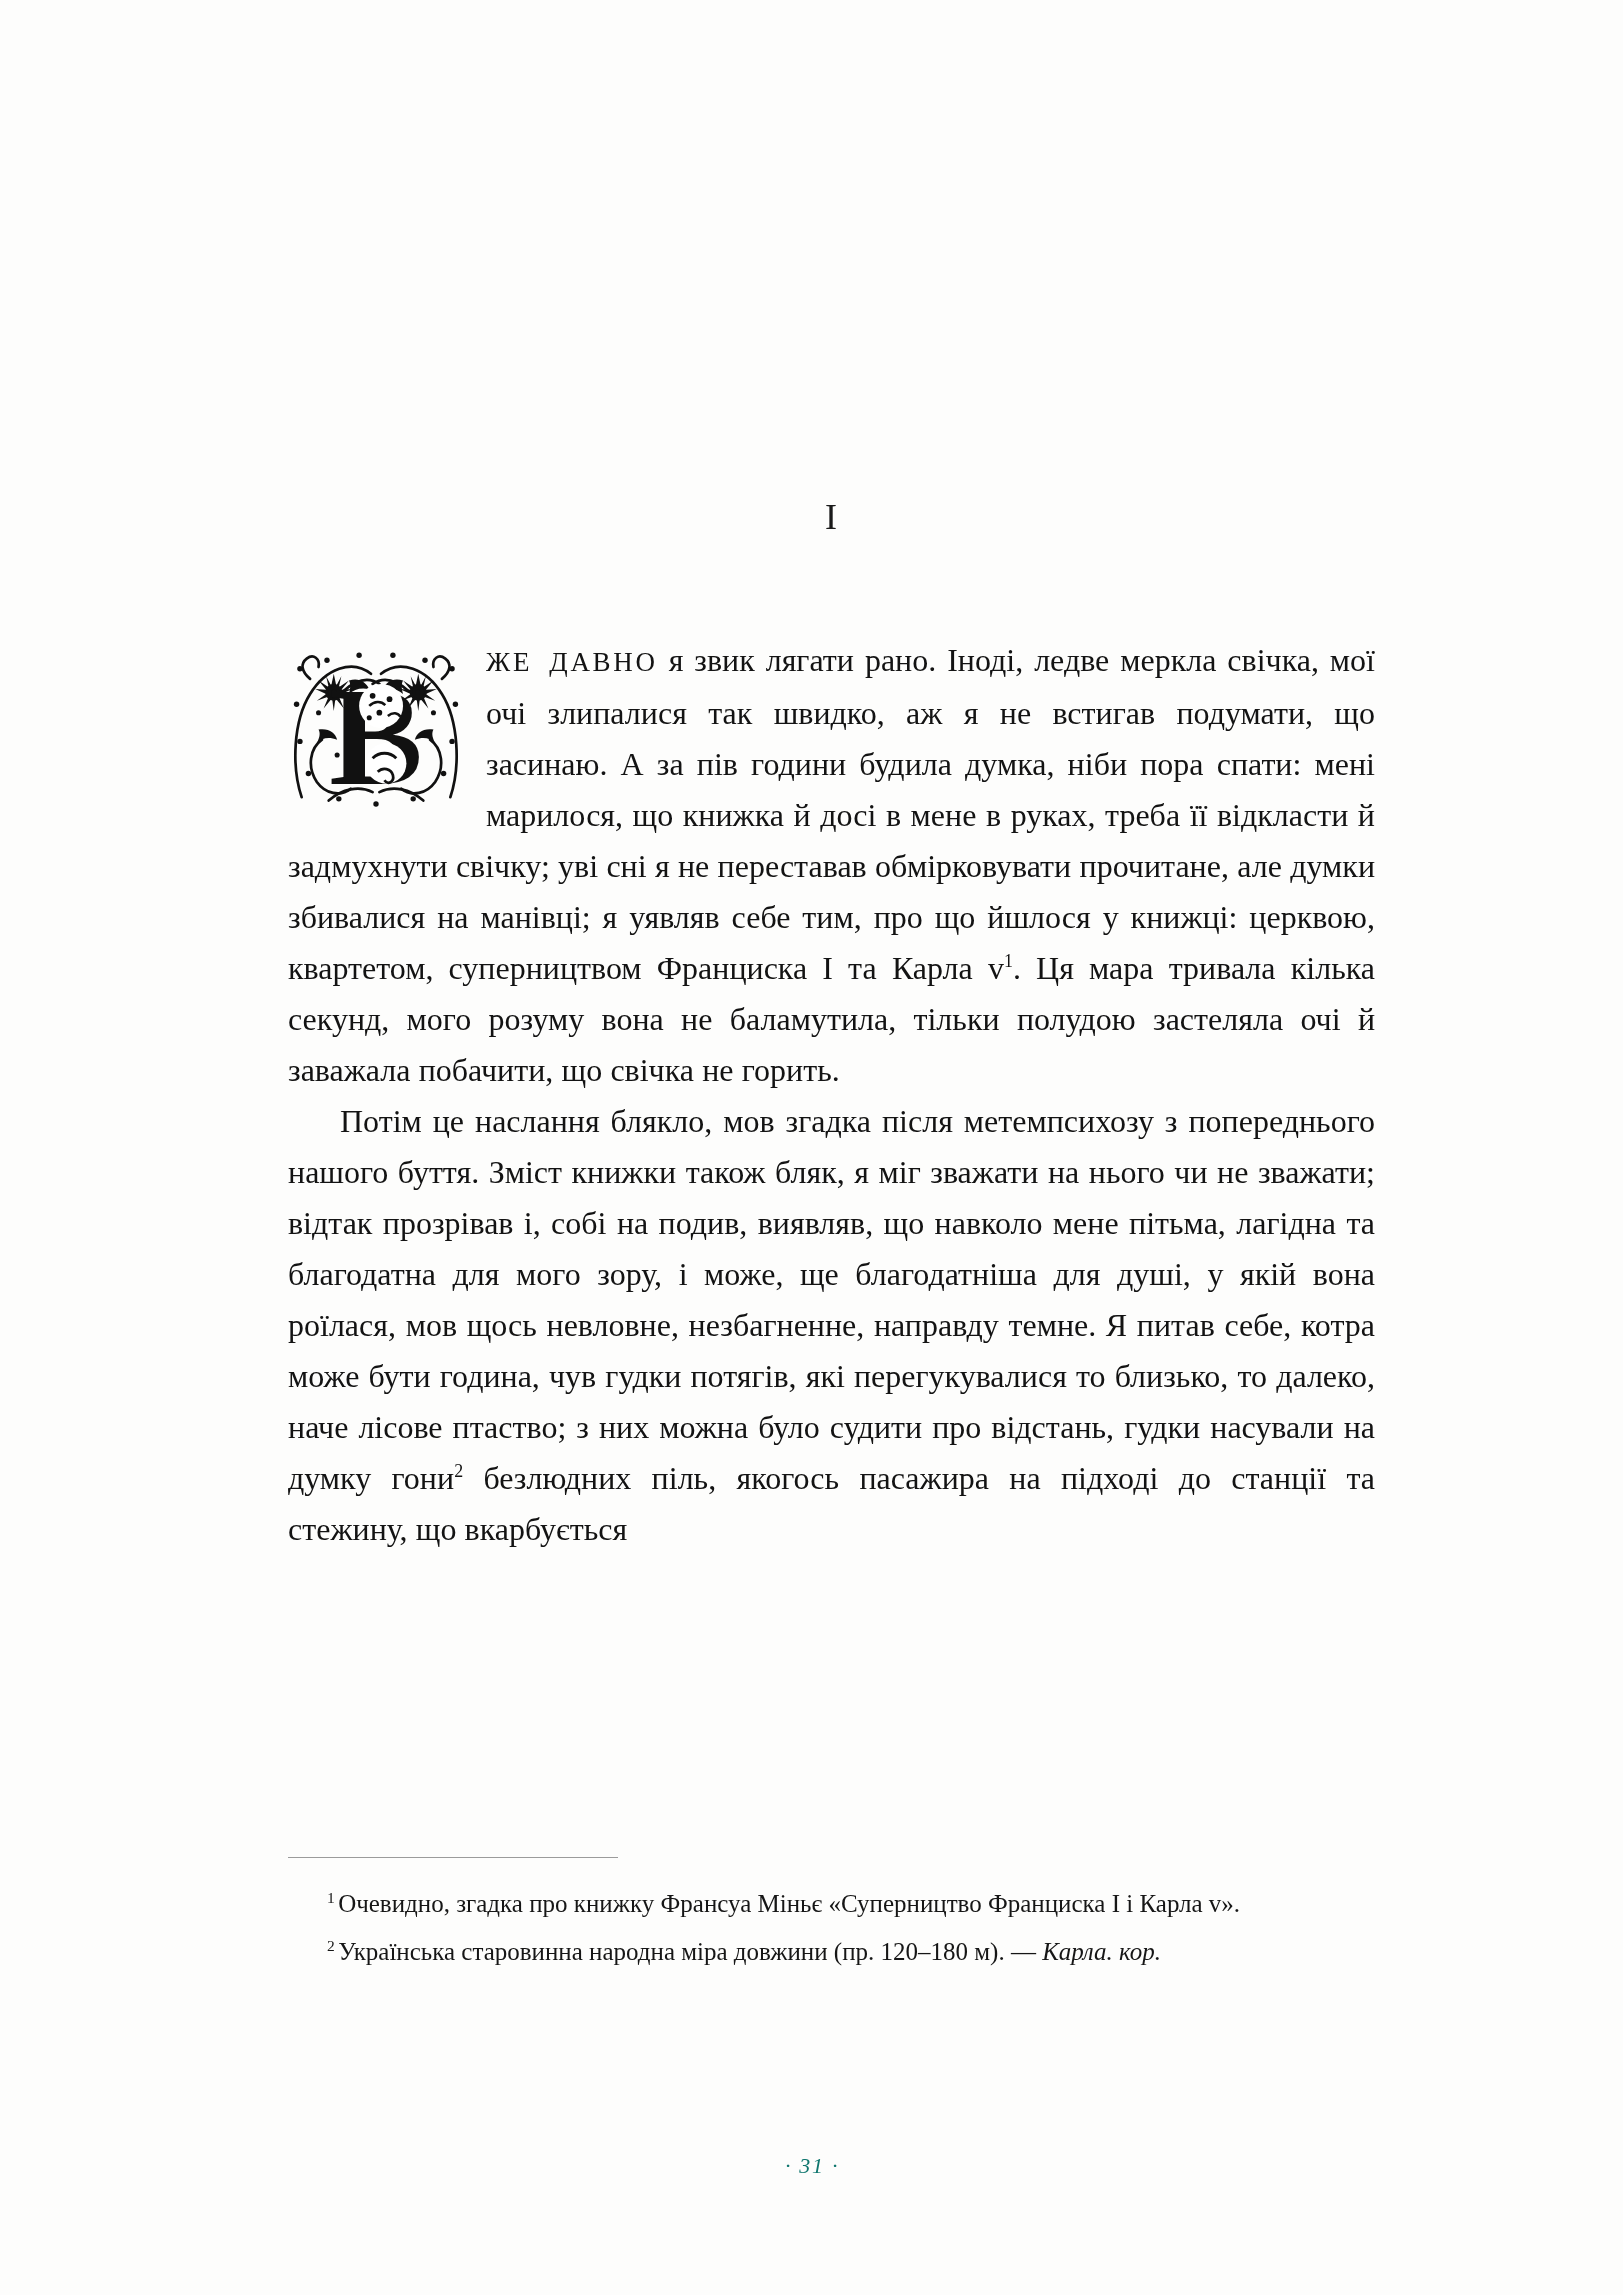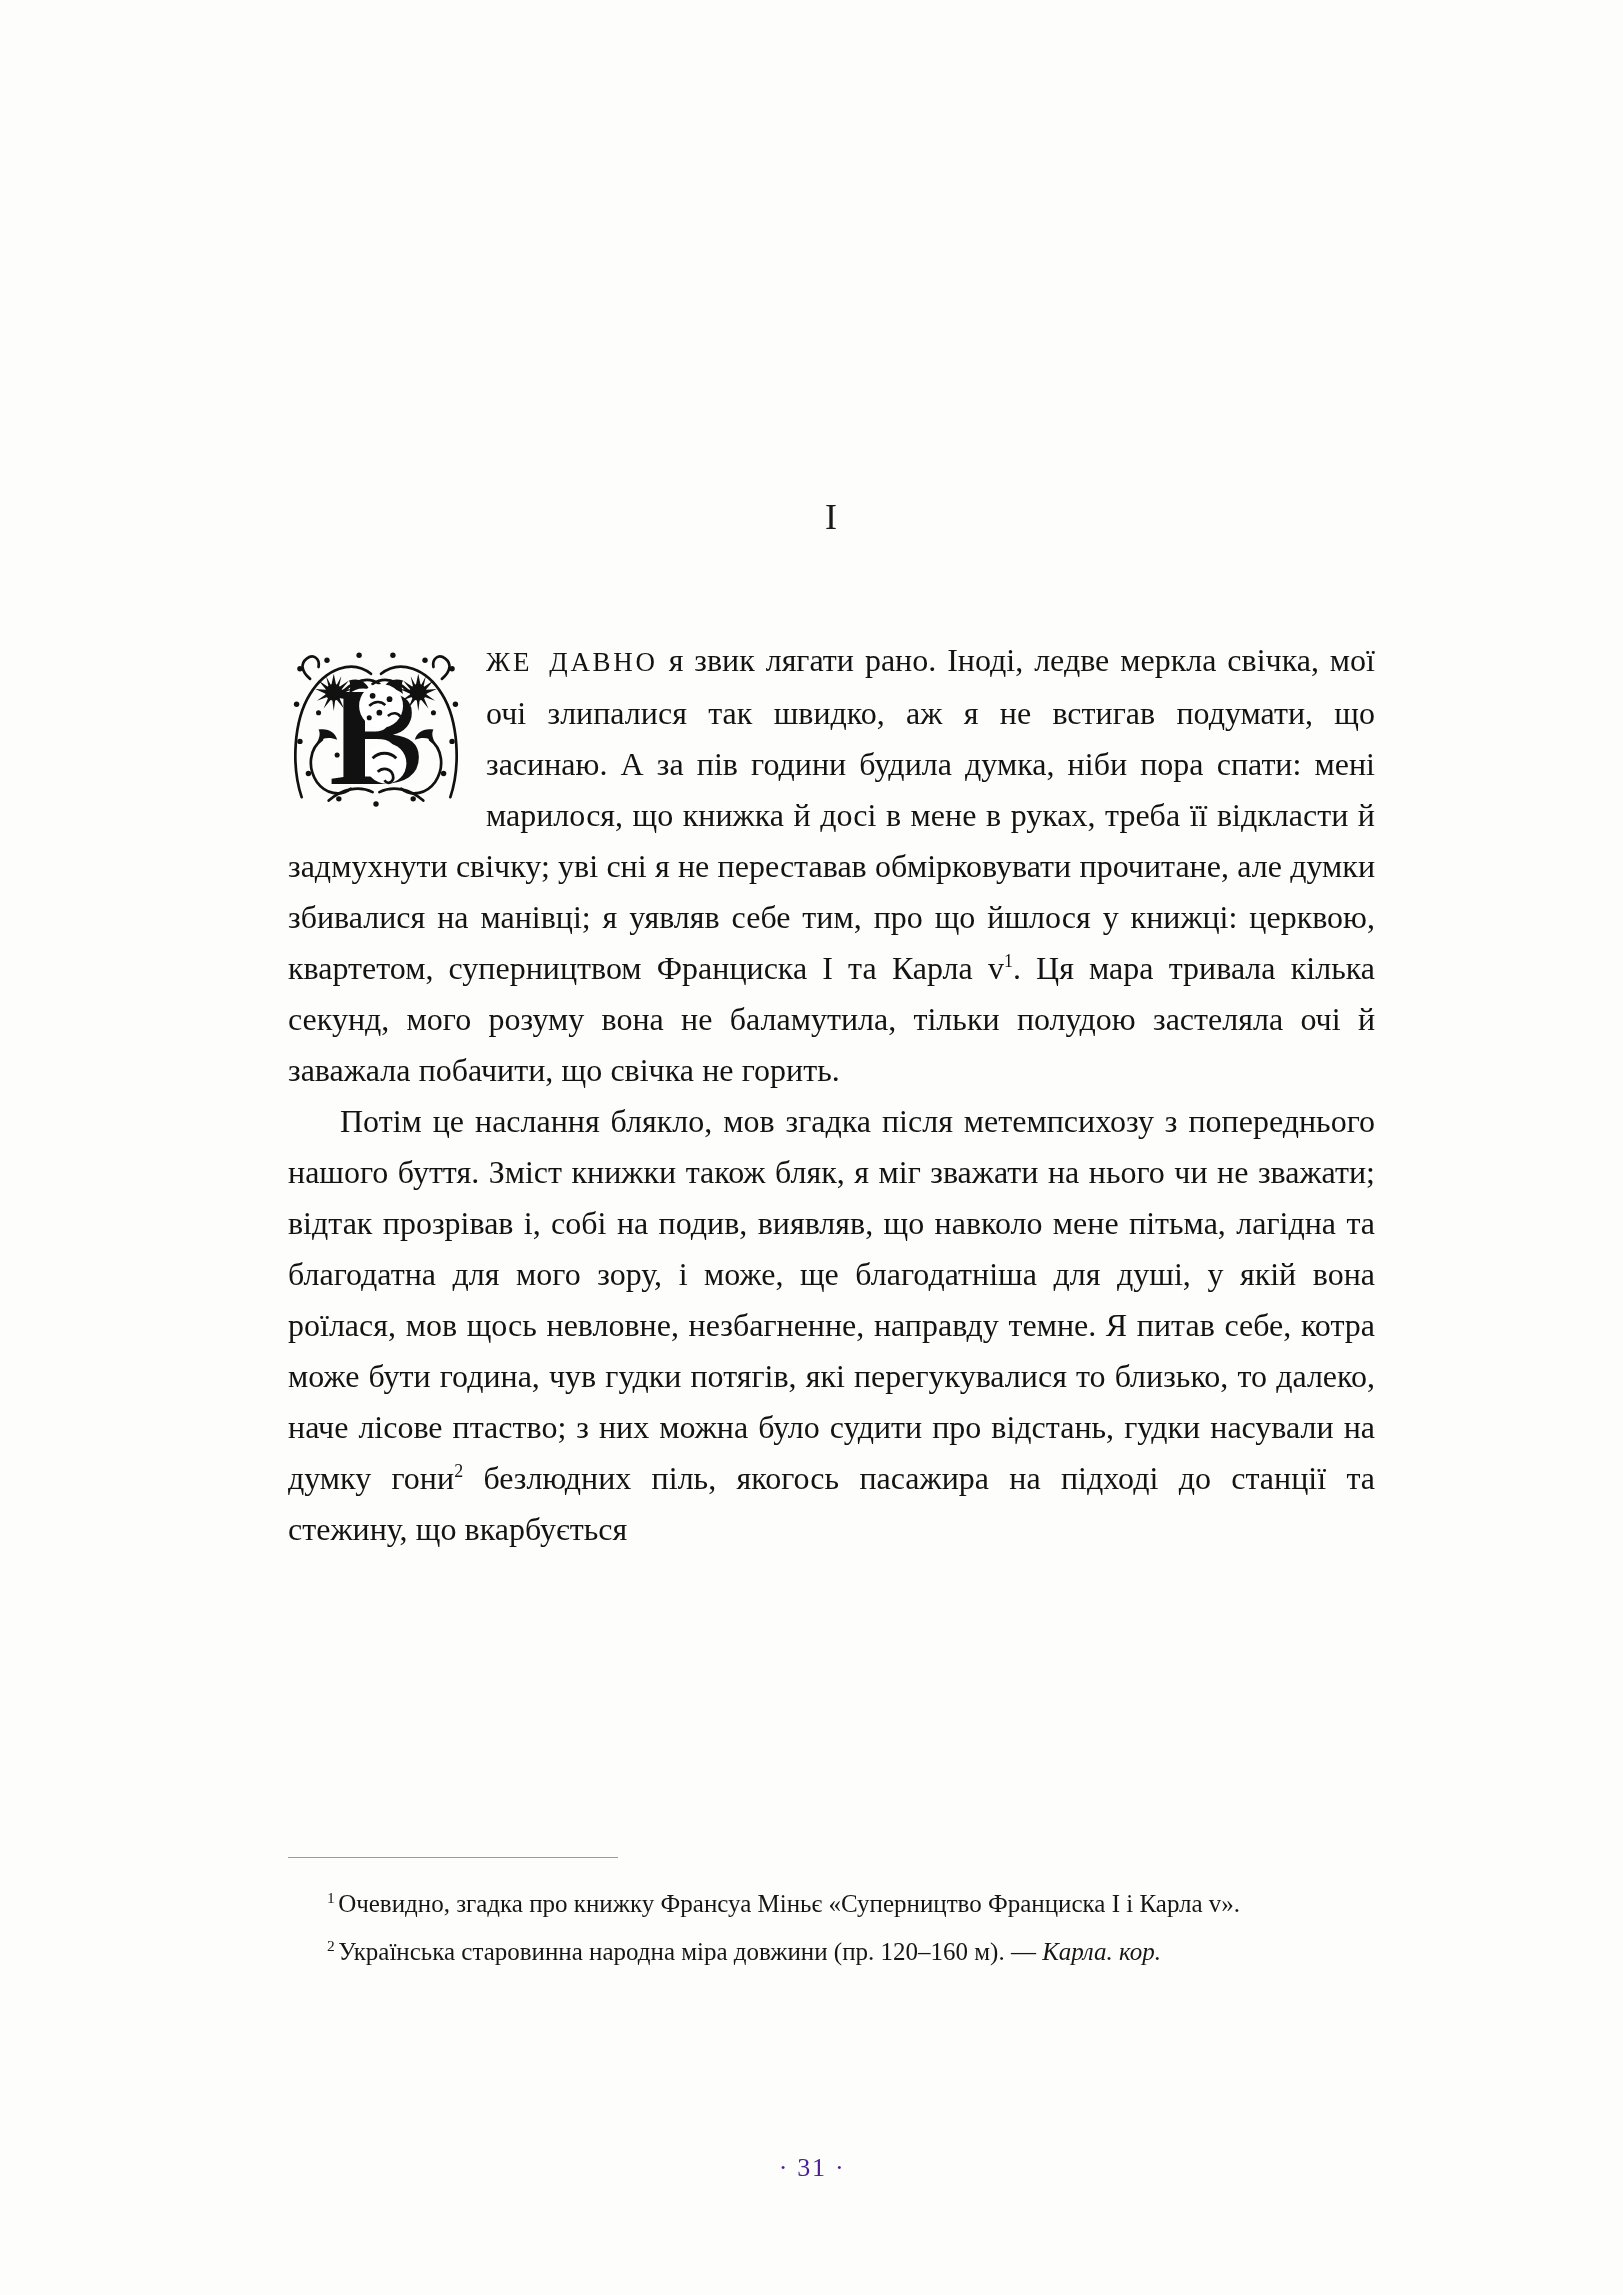--- a/index.html
+++ b/index.html
@@ -108,23 +108,24 @@
   }
   .fn-item i { font-style: italic; }
 
   
   .folio {
     position: absolute;
     left: 0;
     right: 0;
     top: 2153px;
     text-align: center;
-    font-size: 26px;
+    font-size: 22px;
+    font-style: italic;
     letter-spacing: 1.7px;
-    color: #4c1d95;
+    color: #0f766e;
   }
 </style>
 </head>
 <body>
 
 <div class="page">
 
   <div class="textblock">
 
     <div class="chapter-num">I</div>
@@ -218,20 +219,20 @@
   </div>
 
   <div class="footnotes">
     <hr class="fn-rule">
 
     <p class="fn-item">
       <sup>1</sup><span>Очевидно, згадка про книжку Франсуа Міньє «Суперництво Франциска I і Карла v».</span>
     </p>
 
     <p class="fn-item">
-      <sup>2</sup><span>Українська старовинна народна міра довжини (пр. 120–160 м). — </span><i>Карла. кор.</i>
+      <sup>2</sup><span>Українська старовинна народна міра довжини (пр. 120–180 м). — </span><i>Карла. кор.</i>
     </p>
   </div>
 
   <div class="folio">· 31 ·</div>
 
 </div>
 
 
 </body></html>

